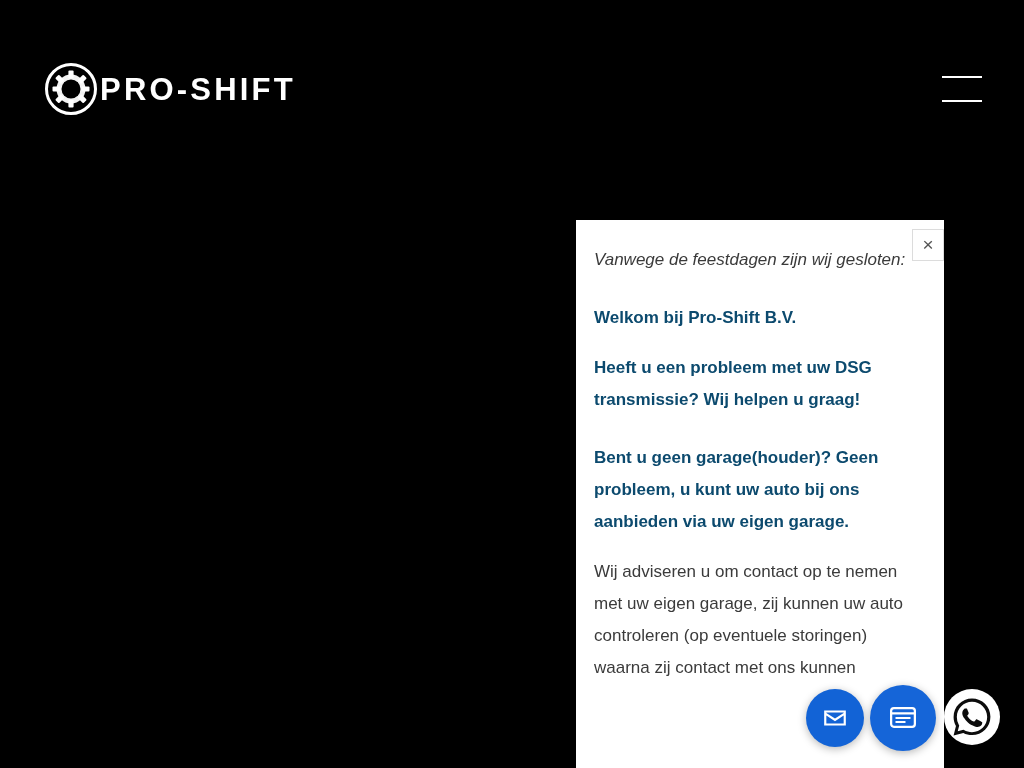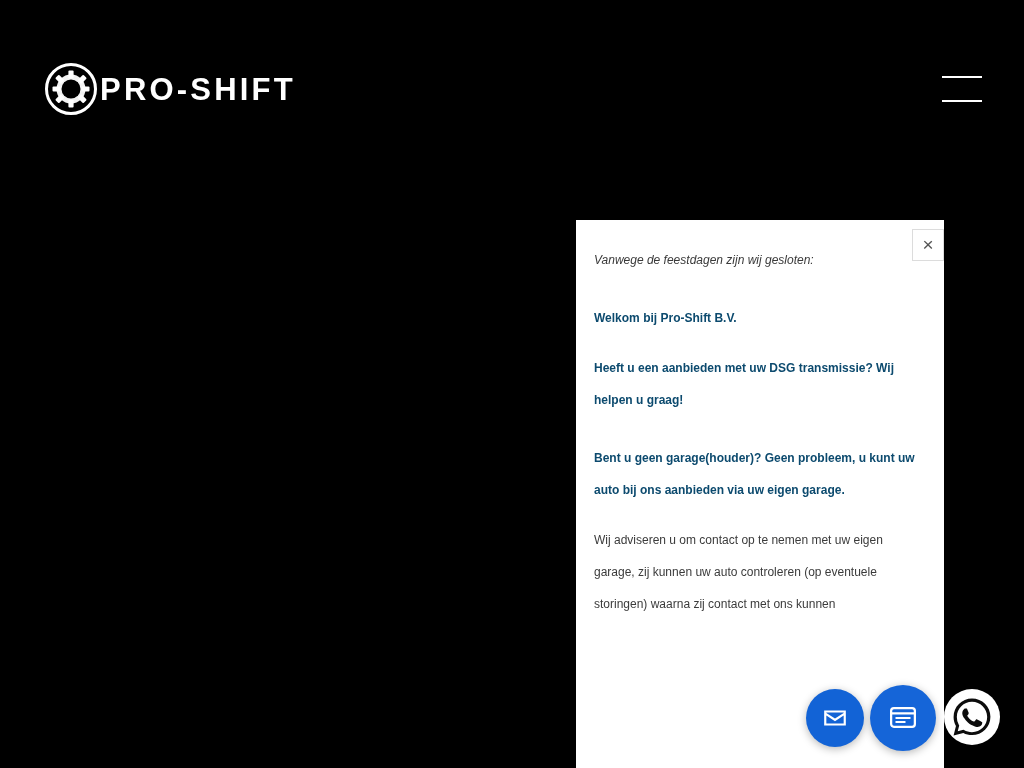--- a/index.html
+++ b/index.html
@@ -87,21 +87,21 @@
   }
 
   .chat-body {
     padding: 24px 24px 10px 18px;
     height: 100%;
     overflow: hidden;
   }
 
   .chat-line {
     color: #2f2f2f;
-    font-size: 12px;
+    font-size: 17px;
     line-height: 32px;
     margin: 0;
   }
   .chat-line.italic { font-style: italic; color: #3a3a3a; }
   .chat-line.bold { font-weight: bold; color: #0c4a6e; }
   .chat-line.para { color: #3b3b3b; }
 
   .spacer-sm { height: 18px; }
   .spacer-md { height: 26px; }
 
@@ -205,21 +205,21 @@
       <span class="short"></span>
     </div>
   </div>
 
   <div class="chat-panel">
     <div class="chat-body">
       <p class="chat-line italic">Vanwege de feestdagen zijn wij gesloten:</p>
       <div class="spacer-md"></div>
       <p class="chat-line bold">Welkom bij Pro-Shift B.V.</p>
       <div class="spacer-sm"></div>
-      <p class="chat-line bold">Heeft u een aanbieden met uw DSG transmissie? Wij helpen u graag!</p>
+      <p class="chat-line bold">Heeft u een probleem met uw DSG transmissie? Wij helpen u graag!</p>
       <div class="spacer-md"></div>
       <p class="chat-line bold">Bent u geen garage(houder)? Geen probleem, u kunt uw auto bij ons aanbieden via uw eigen garage.</p>
       <div class="spacer-sm"></div>
       <p class="chat-line para">Wij adviseren u om contact op te nemen met uw eigen garage, zij kunnen uw auto controleren (op eventuele storingen) waarna zij contact met ons kunnen</p>
     </div>
   </div>
 
   <div class="chat-close-wrap">
     <div class="chat-close">×</div>
   </div>

